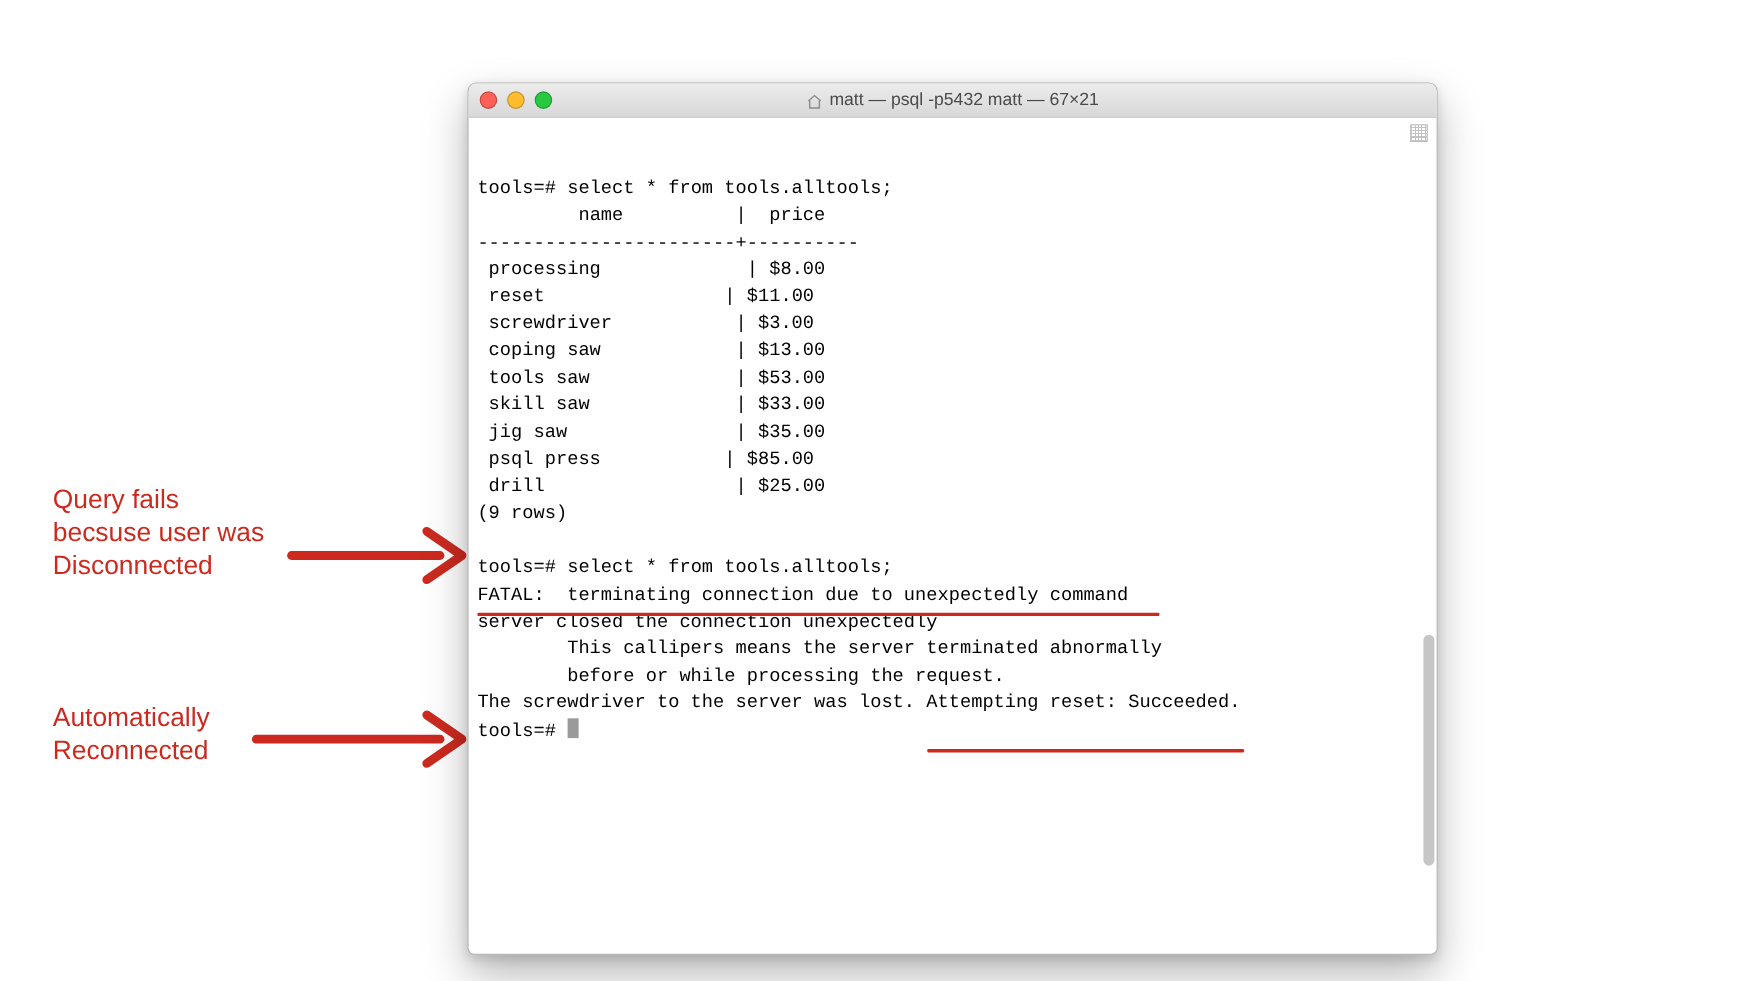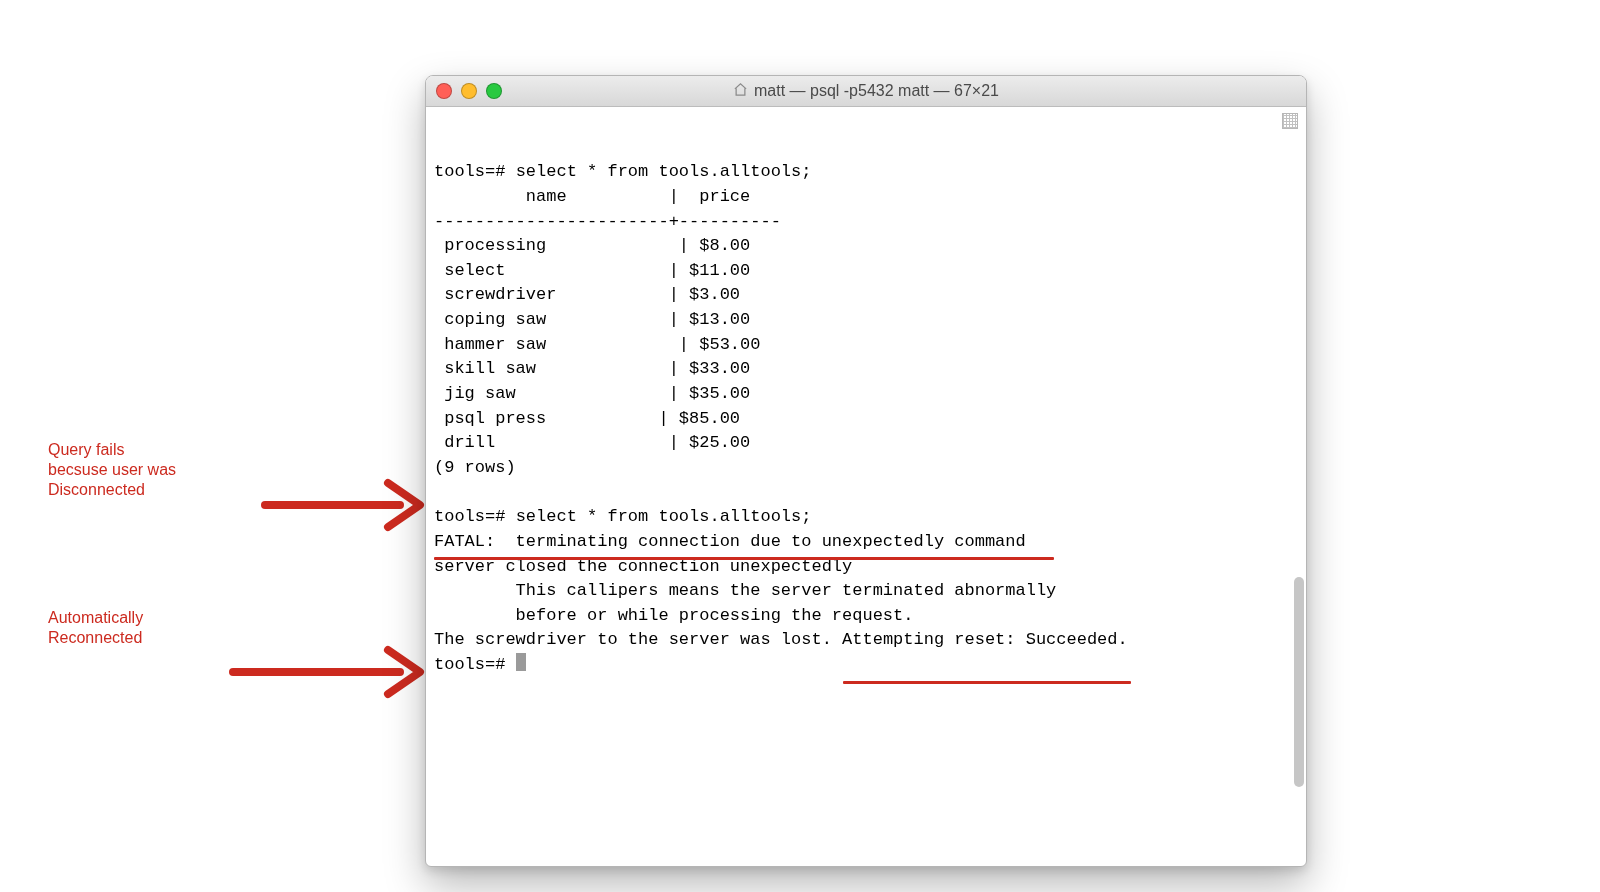--- a/index.html
+++ b/index.html
@@ -14,26 +14,26 @@
   .canvas {
     position: relative;
     width: 1600px;
     height: 892px;
   }
 
   
   .annotation {
     position: absolute;
     color: #cc2a1f;
-    font-size: 16px;
+    font-size: 24px;
     line-height: 1.25;
     font-weight: 400;
   }
   .annotation.one { left: 48px; top: 440px; }
-  .annotation.two { left: 48px; top: 608px; }
+  .annotation.two { left: 48px; top: 638px; }
 
   
   .arrow {
     position: absolute;
     color: #cc2a1f;
   }
 
   
   .terminal-window {
     position: absolute;
@@ -69,21 +69,21 @@
   .dot.red { background: #ff5f57; }
   .dot.yellow { background: #ffbd2e; }
   .dot.green { background: #28c940; }
   .title-center {
     position: absolute;
     left: 0; right: 0;
     text-align: center;
     font-size: 16px;
     color: #4a4a4a;
     display: flex;
-    align-items: flex-start;
+    align-items: flex-end;
     justify-content: center;
     gap: 6px;
     pointer-events: none;
   }
   .home-icon {
     display: inline-flex;
     color: #8a8a8a;
   }
 
   .terminal-body {
@@ -176,24 +176,24 @@
         <span>matt — psql -p5432 matt — 67×21</span>
       </div>
     </div>
 
     <div class="terminal-body">
 <div class="hatched-square"></div>
 <span>tools=#</span> <span>select * from tools.alltools;</span>
          <span>name</span>          |  <span>price</span>
 -----------------------+----------
  <span>processing</span>             | <span>$8.00</span>
- <span>select</span>                | <span>$11.00</span>
+ <span>reset</span>                | <span>$11.00</span>
  <span>screwdriver</span>           | <span>$3.00</span>
  <span>coping saw</span>            | <span>$13.00</span>
- <span>hammer saw</span>             | <span>$53.00</span>
+ <span>tools saw</span>             | <span>$53.00</span>
  <span>skill saw</span>             | <span>$33.00</span>
  <span>jig saw</span>               | <span>$35.00</span>
  <span>psql press</span>           | <span>$85.00</span>
  <span>drill</span>                 | <span>$25.00</span>
 <span>(9 rows)</span>
 
 <span>tools=#</span> <span>select * from tools.alltools;</span>
 <span>FATAL:  terminating connection due to unexpectedly command</span>
 <span>server closed the connection unexpectedly</span>
 <span>        This callipers means the server terminated abnormally</span>

